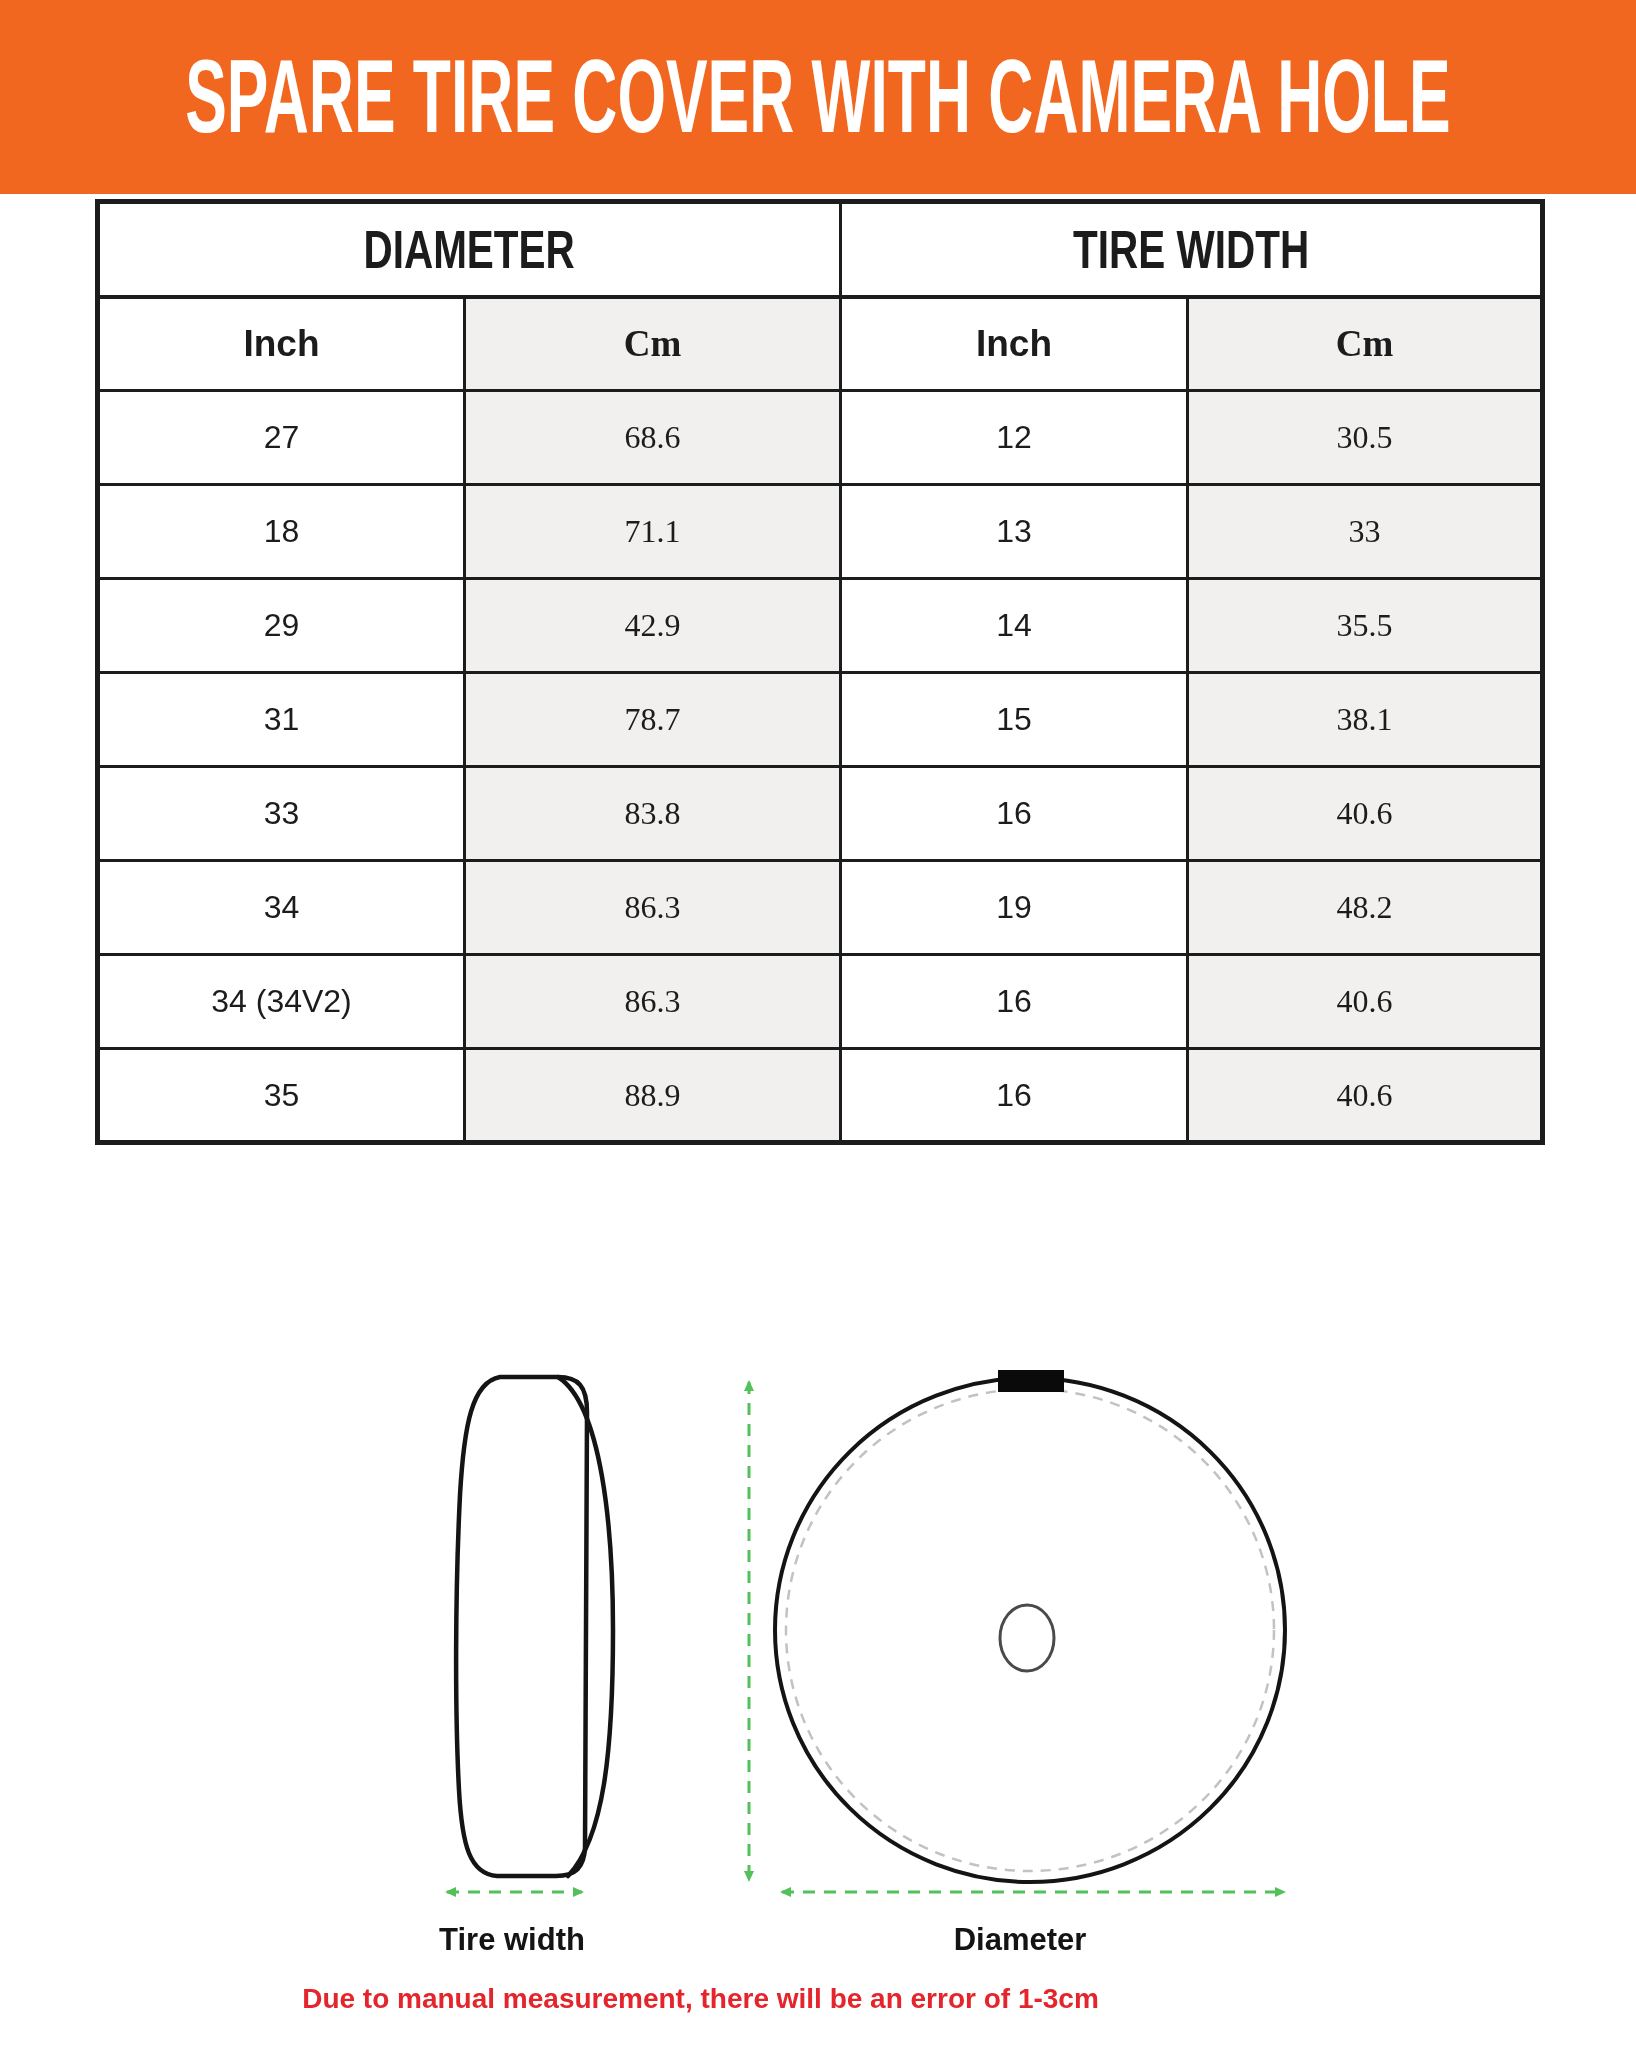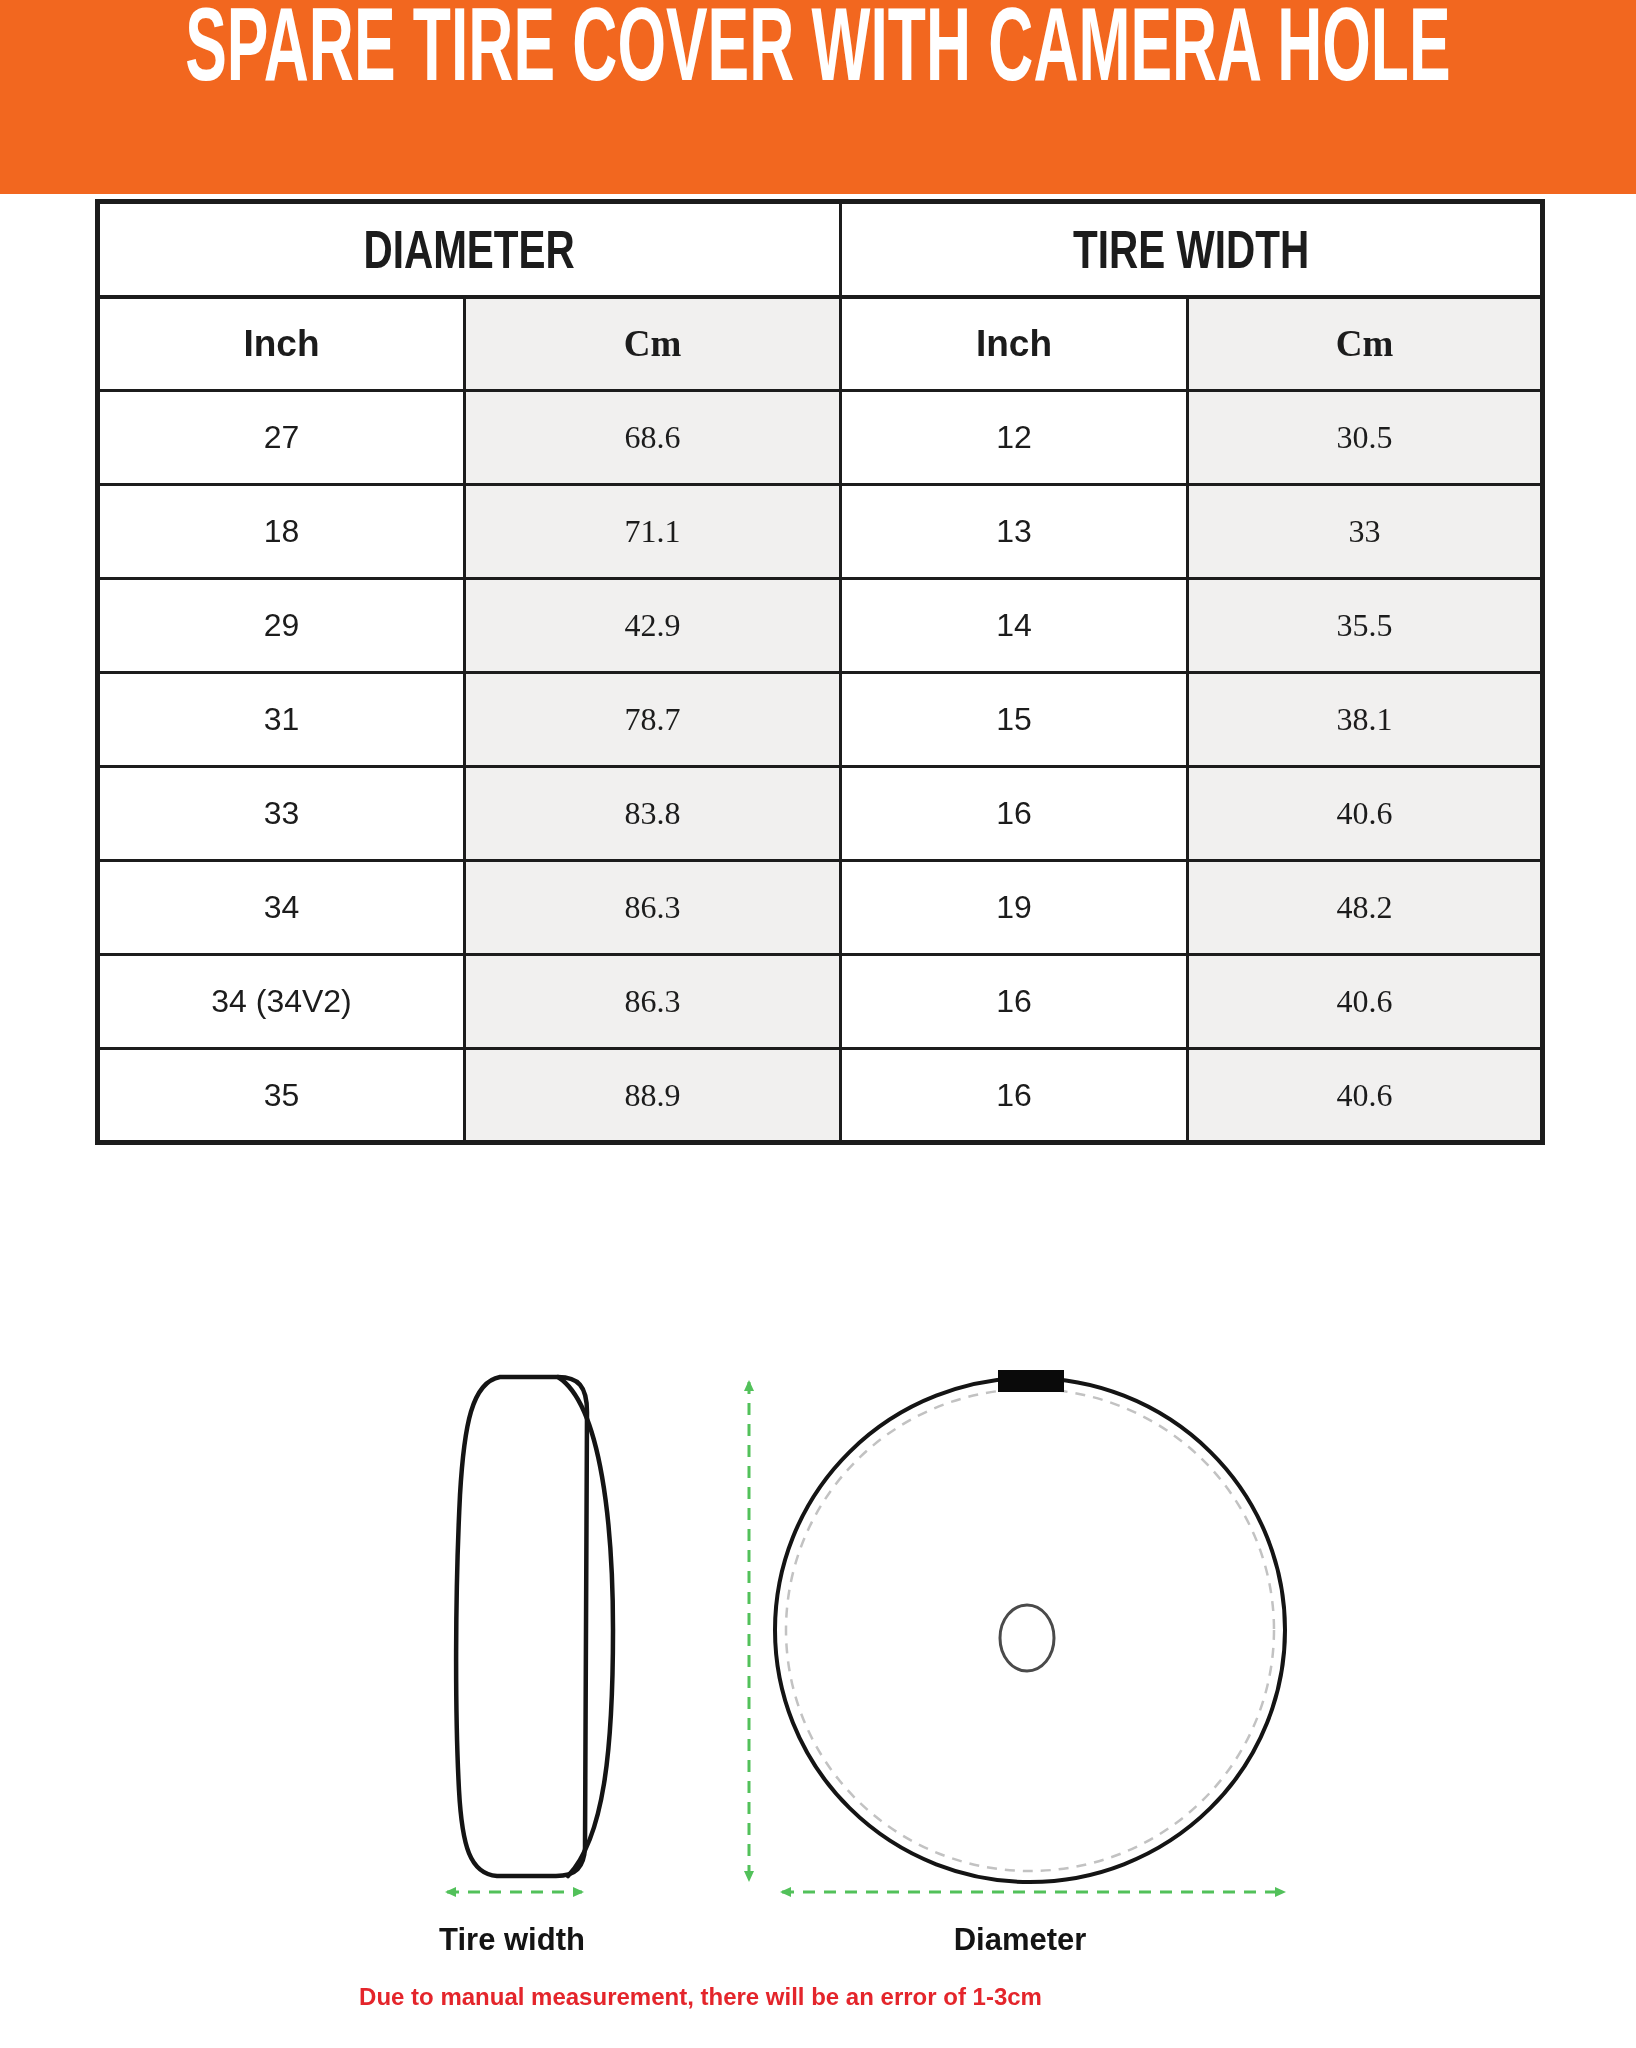--- a/index.html
+++ b/index.html
@@ -9,21 +9,21 @@
     --green:#52C15A;
     --ink:#1C1C1C;
   }
   *{margin:0;padding:0;box-sizing:border-box;}
   html,body{background:#ffffff;}
   body{font-family:"Liberation Sans", sans-serif;color:var(--ink);}
   #page{position:relative;width:1636px;height:2048px;background:#ffffff;overflow:hidden;}
 
   
   .banner{position:absolute;left:0;top:0;width:1636px;height:194px;background:var(--orange);
-          display:flex;align-items:flex-start;justify-content:center;}
+          display:flex;align-items:center;justify-content:center;}
   .banner h1{color:#ffffff;font-size:78px;font-weight:bold;letter-spacing:0px;white-space:nowrap;
              transform:scale(0.80,1.32);transform-origin:center;}
 
   
   .size-table{position:absolute;left:95px;top:199px;width:1445px;border-collapse:collapse;
               table-layout:fixed;background:#ffffff;}
   .size-table th,.size-table td{border:3px solid var(--ink);text-align:center;vertical-align:middle;
               height:94px;overflow:hidden;}
   .size-table{border:5px solid var(--ink);}
   .size-table .group-row th{height:95px;border-bottom:4px solid var(--ink);}
@@ -35,21 +35,21 @@
 
   
   .diagram{position:absolute;left:0;top:1330px;width:1636px;height:630px;}
   .diagram-label{position:absolute;font-size:31px;font-weight:bold;color:#141414;
                  transform:translateX(-50%);white-space:nowrap;}
   .label-tire-width{left:512px;top:1922px;}
   .label-diameter{left:1020px;top:1922px;}
 
   
   .note{position:absolute;left:0;top:1983px;width:1401px;text-align:center;
-        color:var(--red);font-size:24px;font-weight:bold;white-space:nowrap;}
+        color:var(--red);font-size:28px;font-weight:bold;white-space:nowrap;}
 </style>
 </head>
 <body>
 
 <div id="page">
 
   <div class="banner">
     <h1>SPARE TIRE COVER WITH CAMERA HOLE</h1>
   </div>
 

